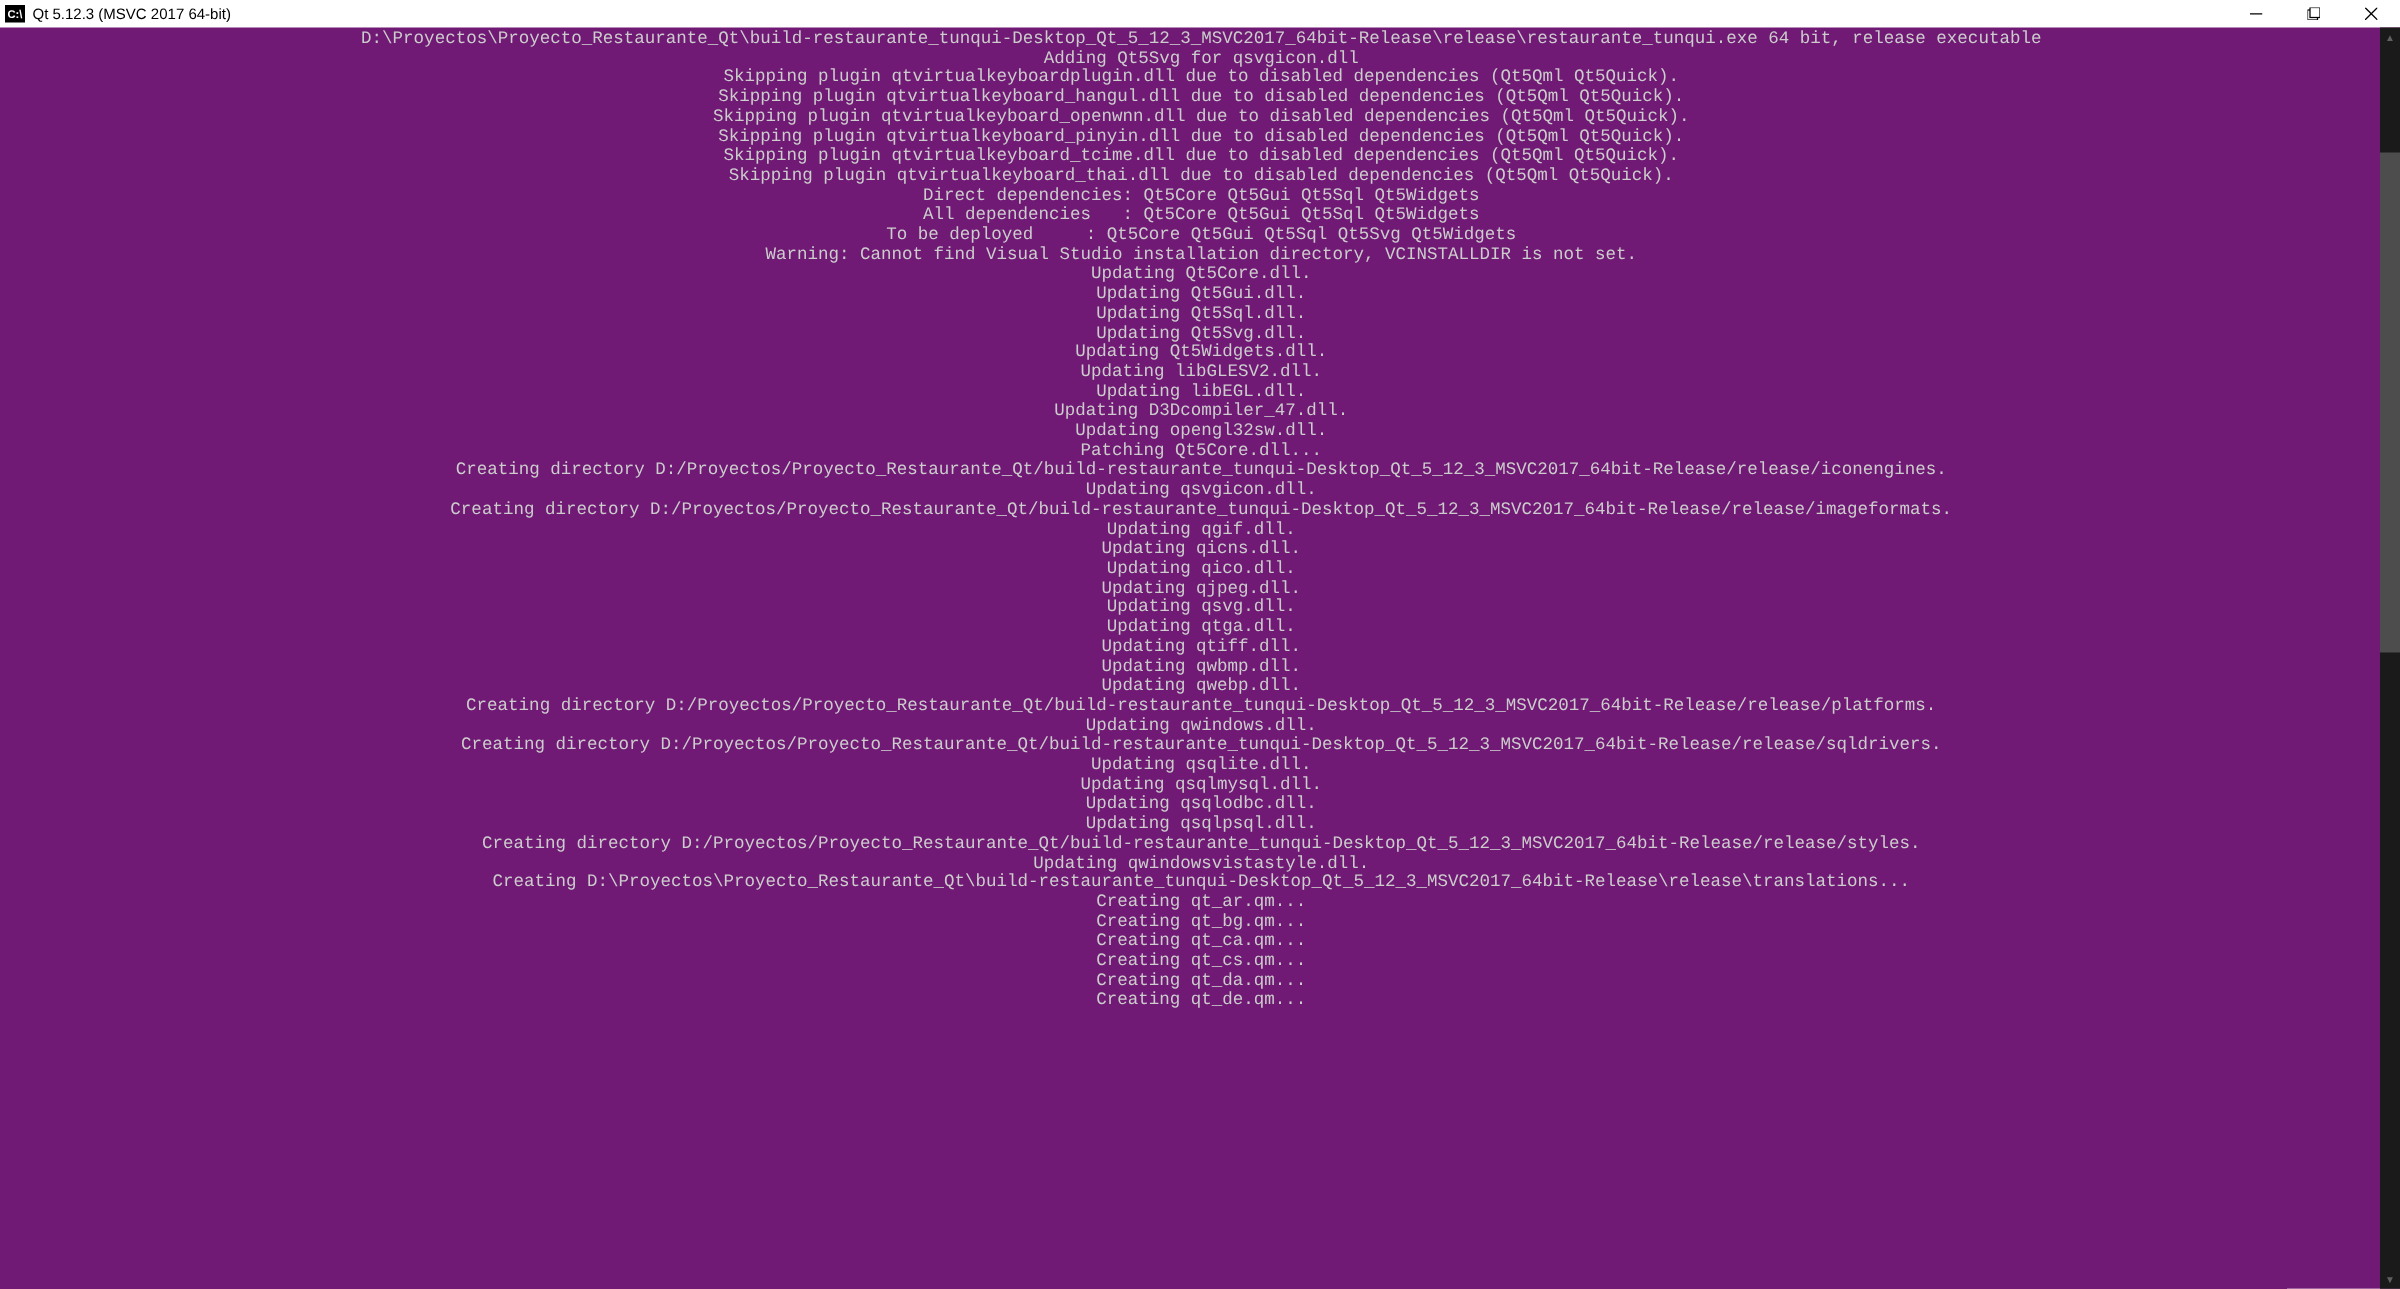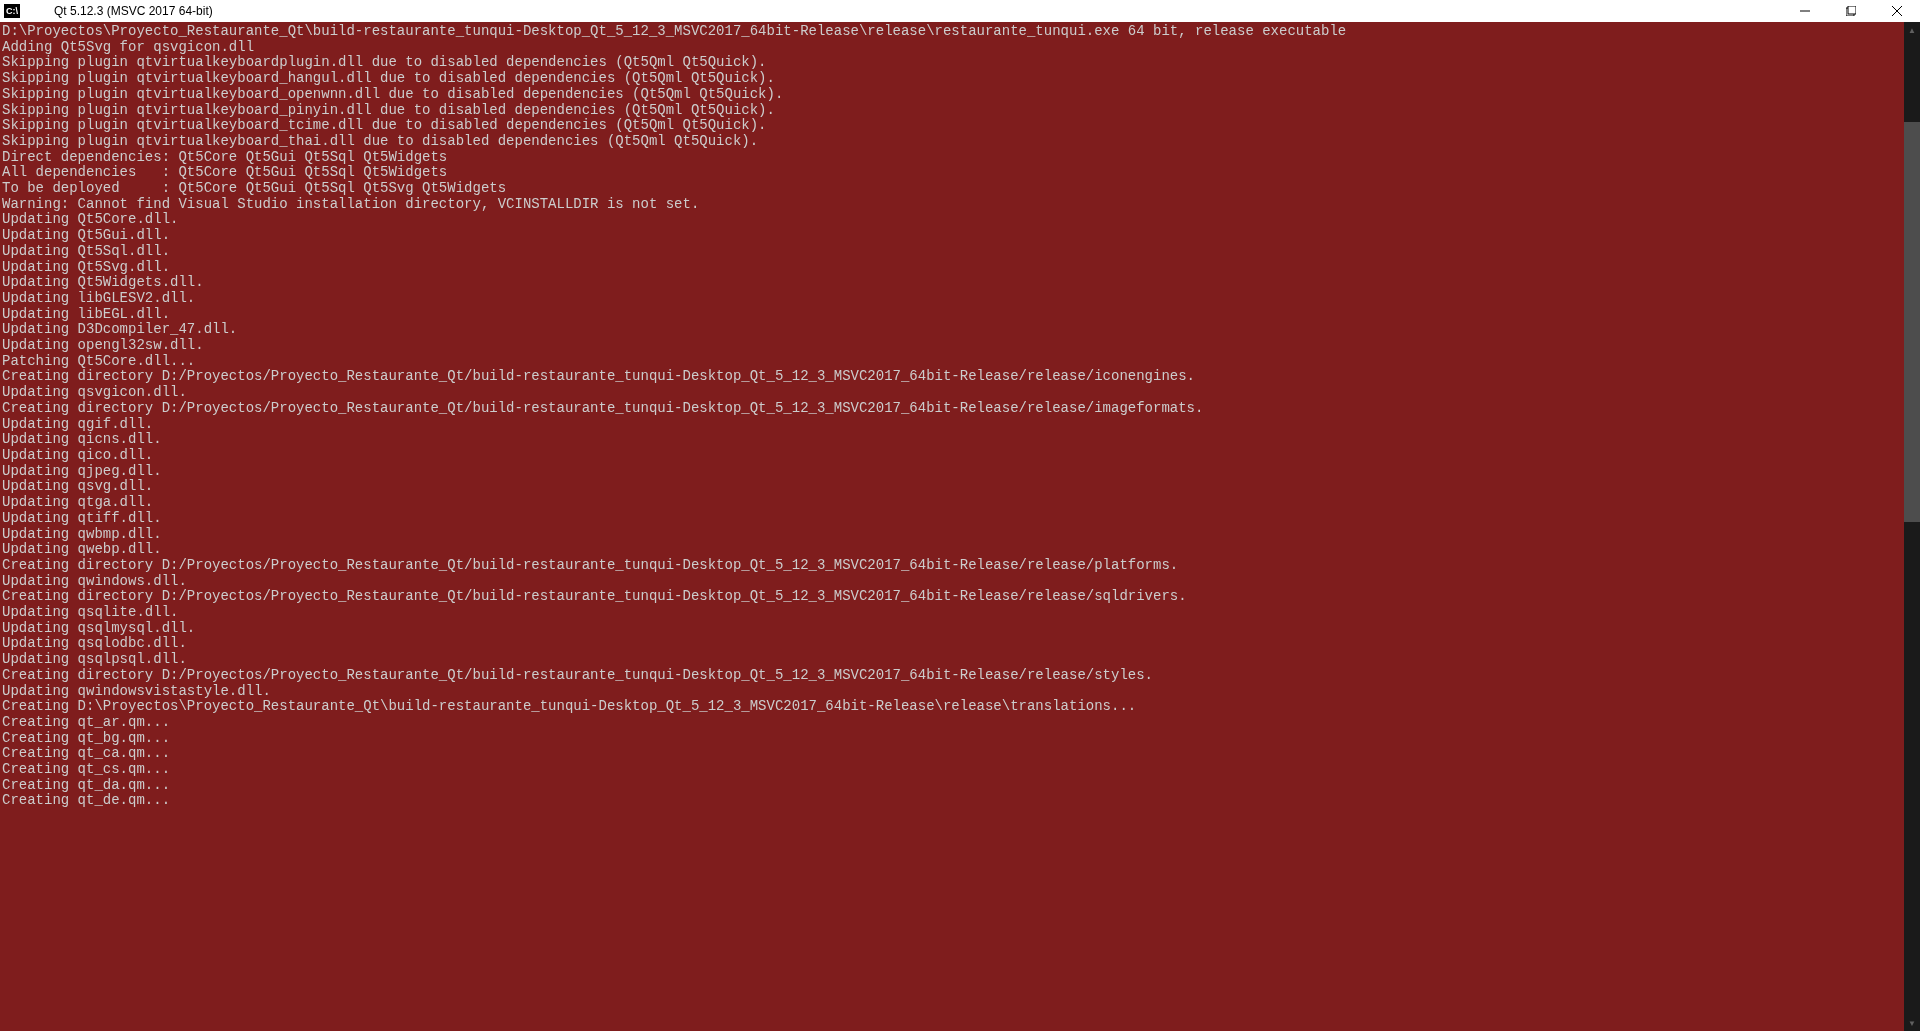--- a/index.html
+++ b/index.html
@@ -36,49 +36,49 @@
       font-size: 9px;
       font-weight: bold;
       display: flex;
       align-items: center;
       justify-content: center;
       font-family: "Segoe UI", sans-serif;
     }
     .title-text {
       font-size: 12px;
       color: #000;
-      margin-left: 28px;
     }
     .titlebar-right {
       display: flex;
       height: 100%;
     }
     .win-btn {
       width: 46px;
       height: 22px;
       display: flex;
       align-items: center;
       justify-content: center;
       cursor: pointer;
     }
     .win-btn svg {
       width: 10px;
       height: 10px;
     }
     .console {
-      background: #7f1d1d;
+      background: #701a75;
       color: #cccccc;
       font-family: Consolas, "Courier New", monospace;
       font-size: 14px;
       line-height: 15.7px;
       padding: 2px 0 0 2px;
       height: calc(1031px - 22px);
       overflow: hidden;
       white-space: pre;
       position: relative;
+      text-align: center;
     }
     .scrollbar {
       position: absolute;
       right: 0;
       top: 22px;
       width: 16px;
       height: calc(1031px - 22px);
       background: #1a1a1a;
     }
     .scroll-arrow {

